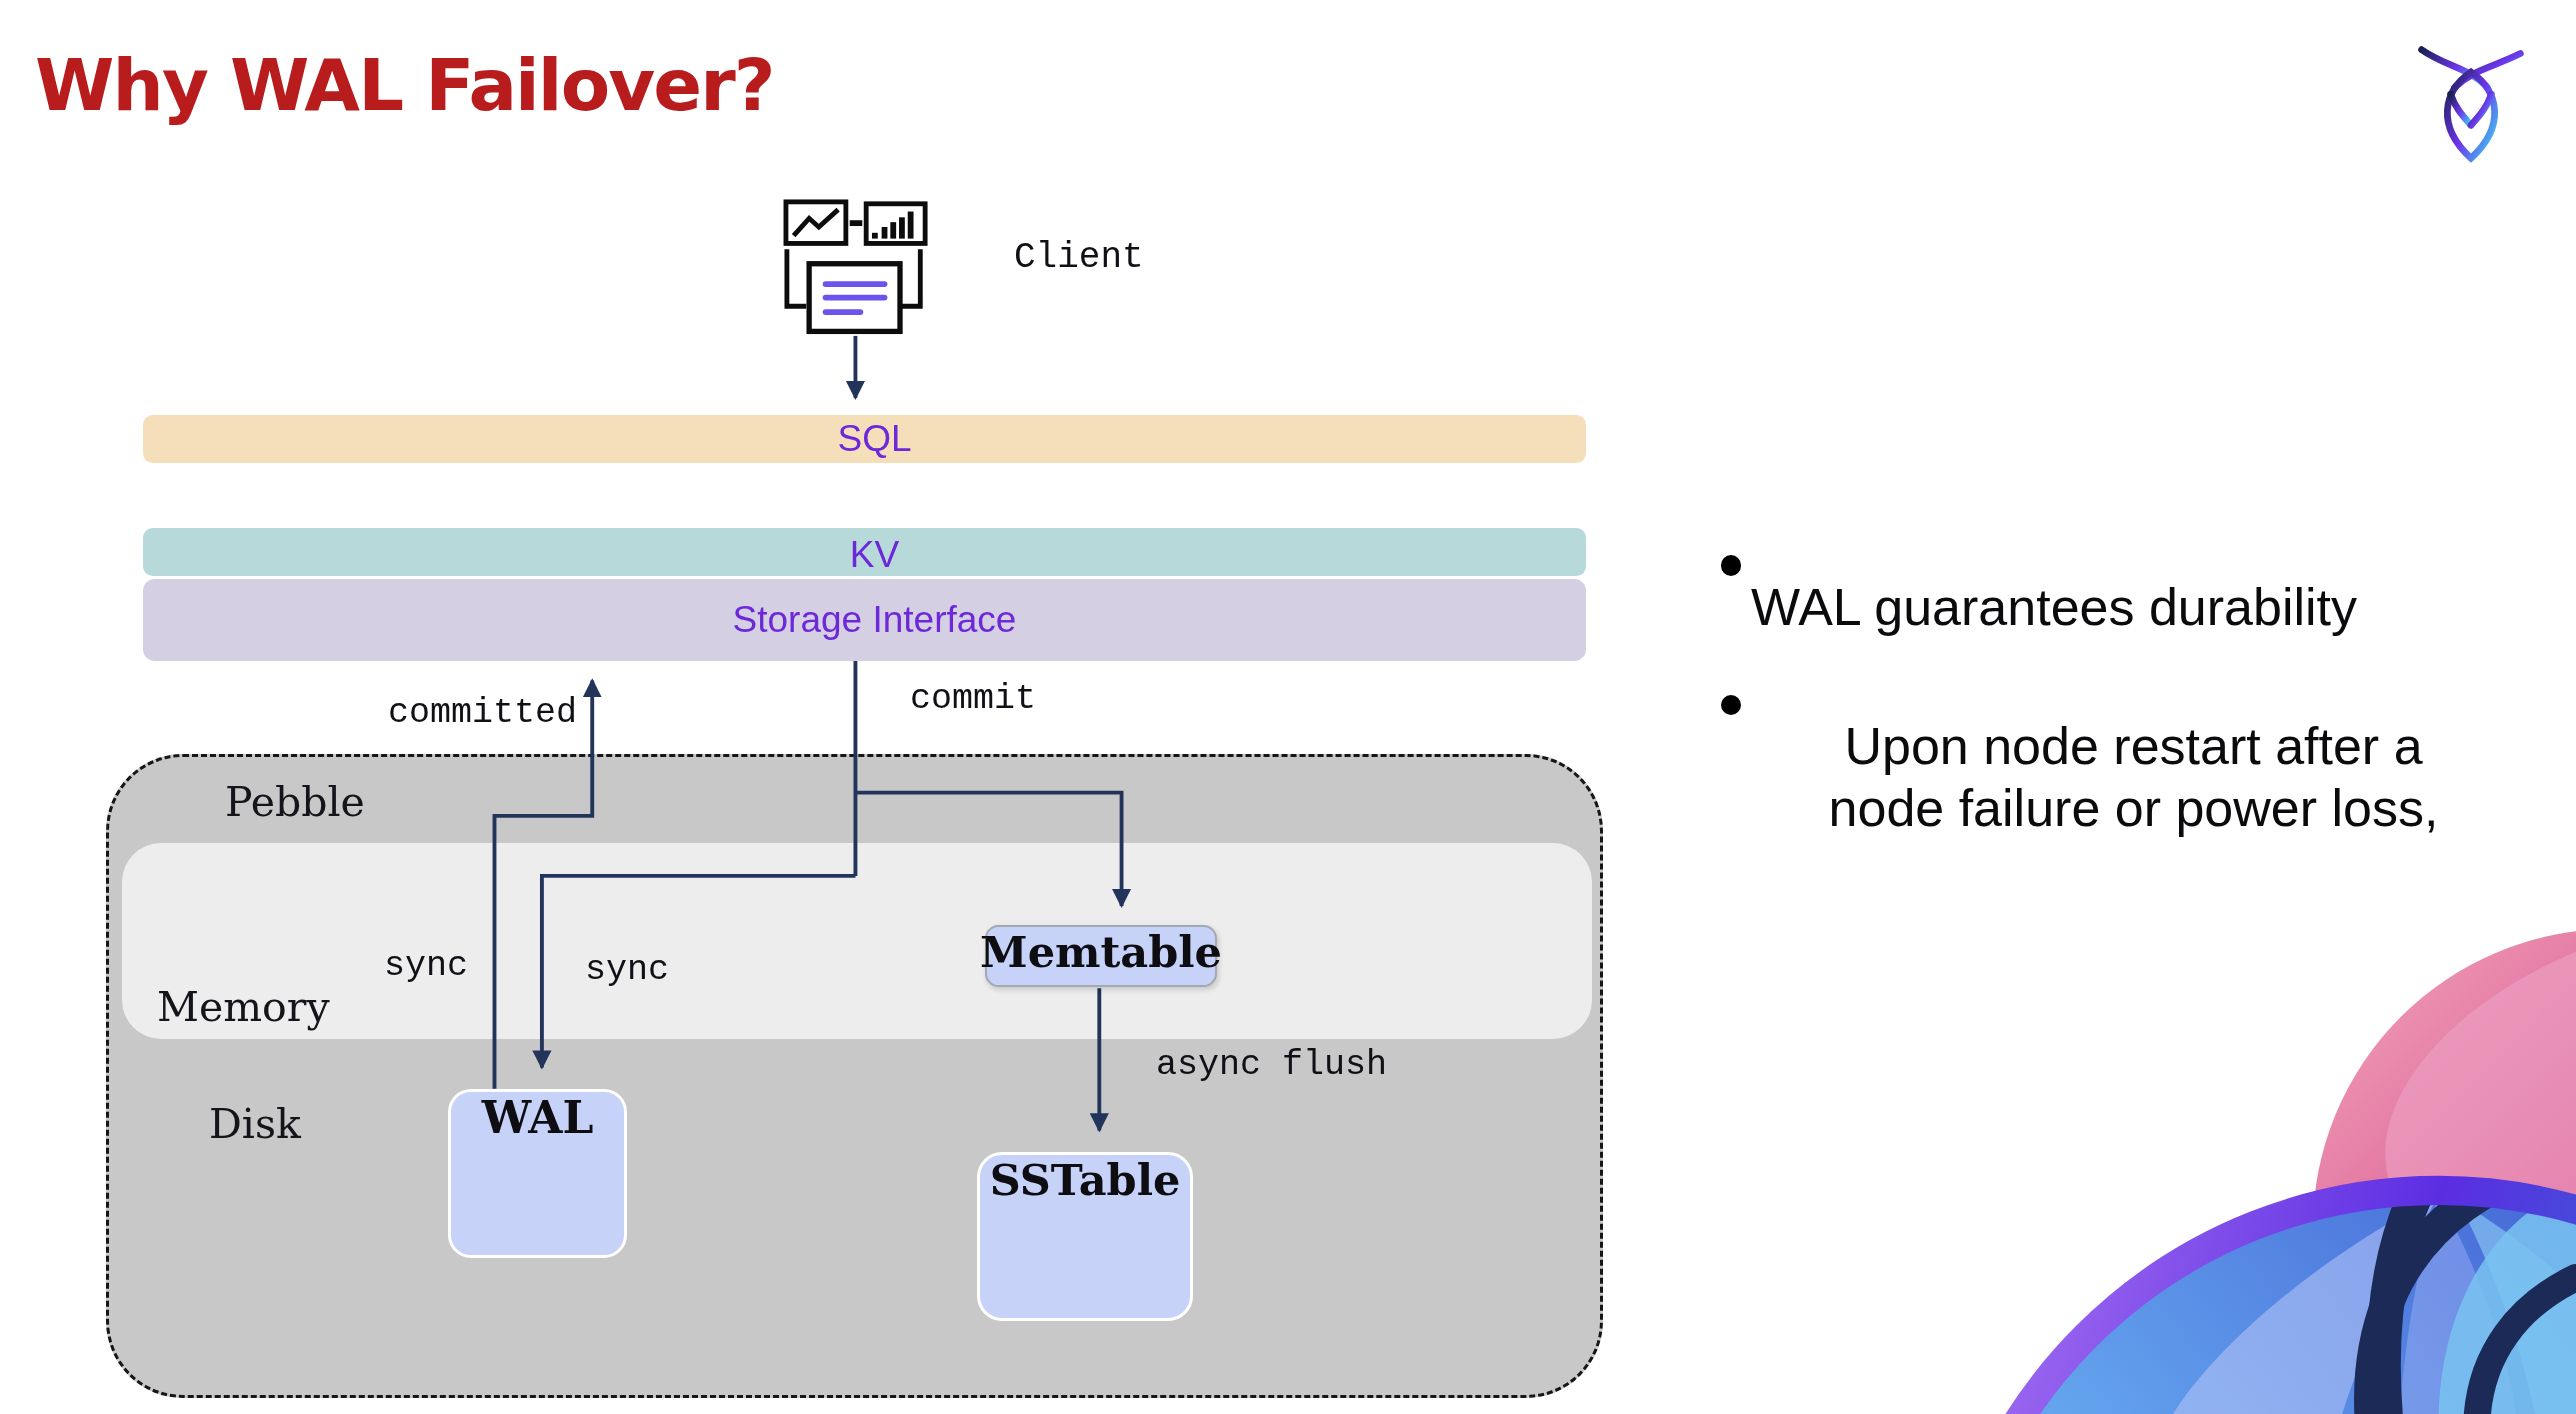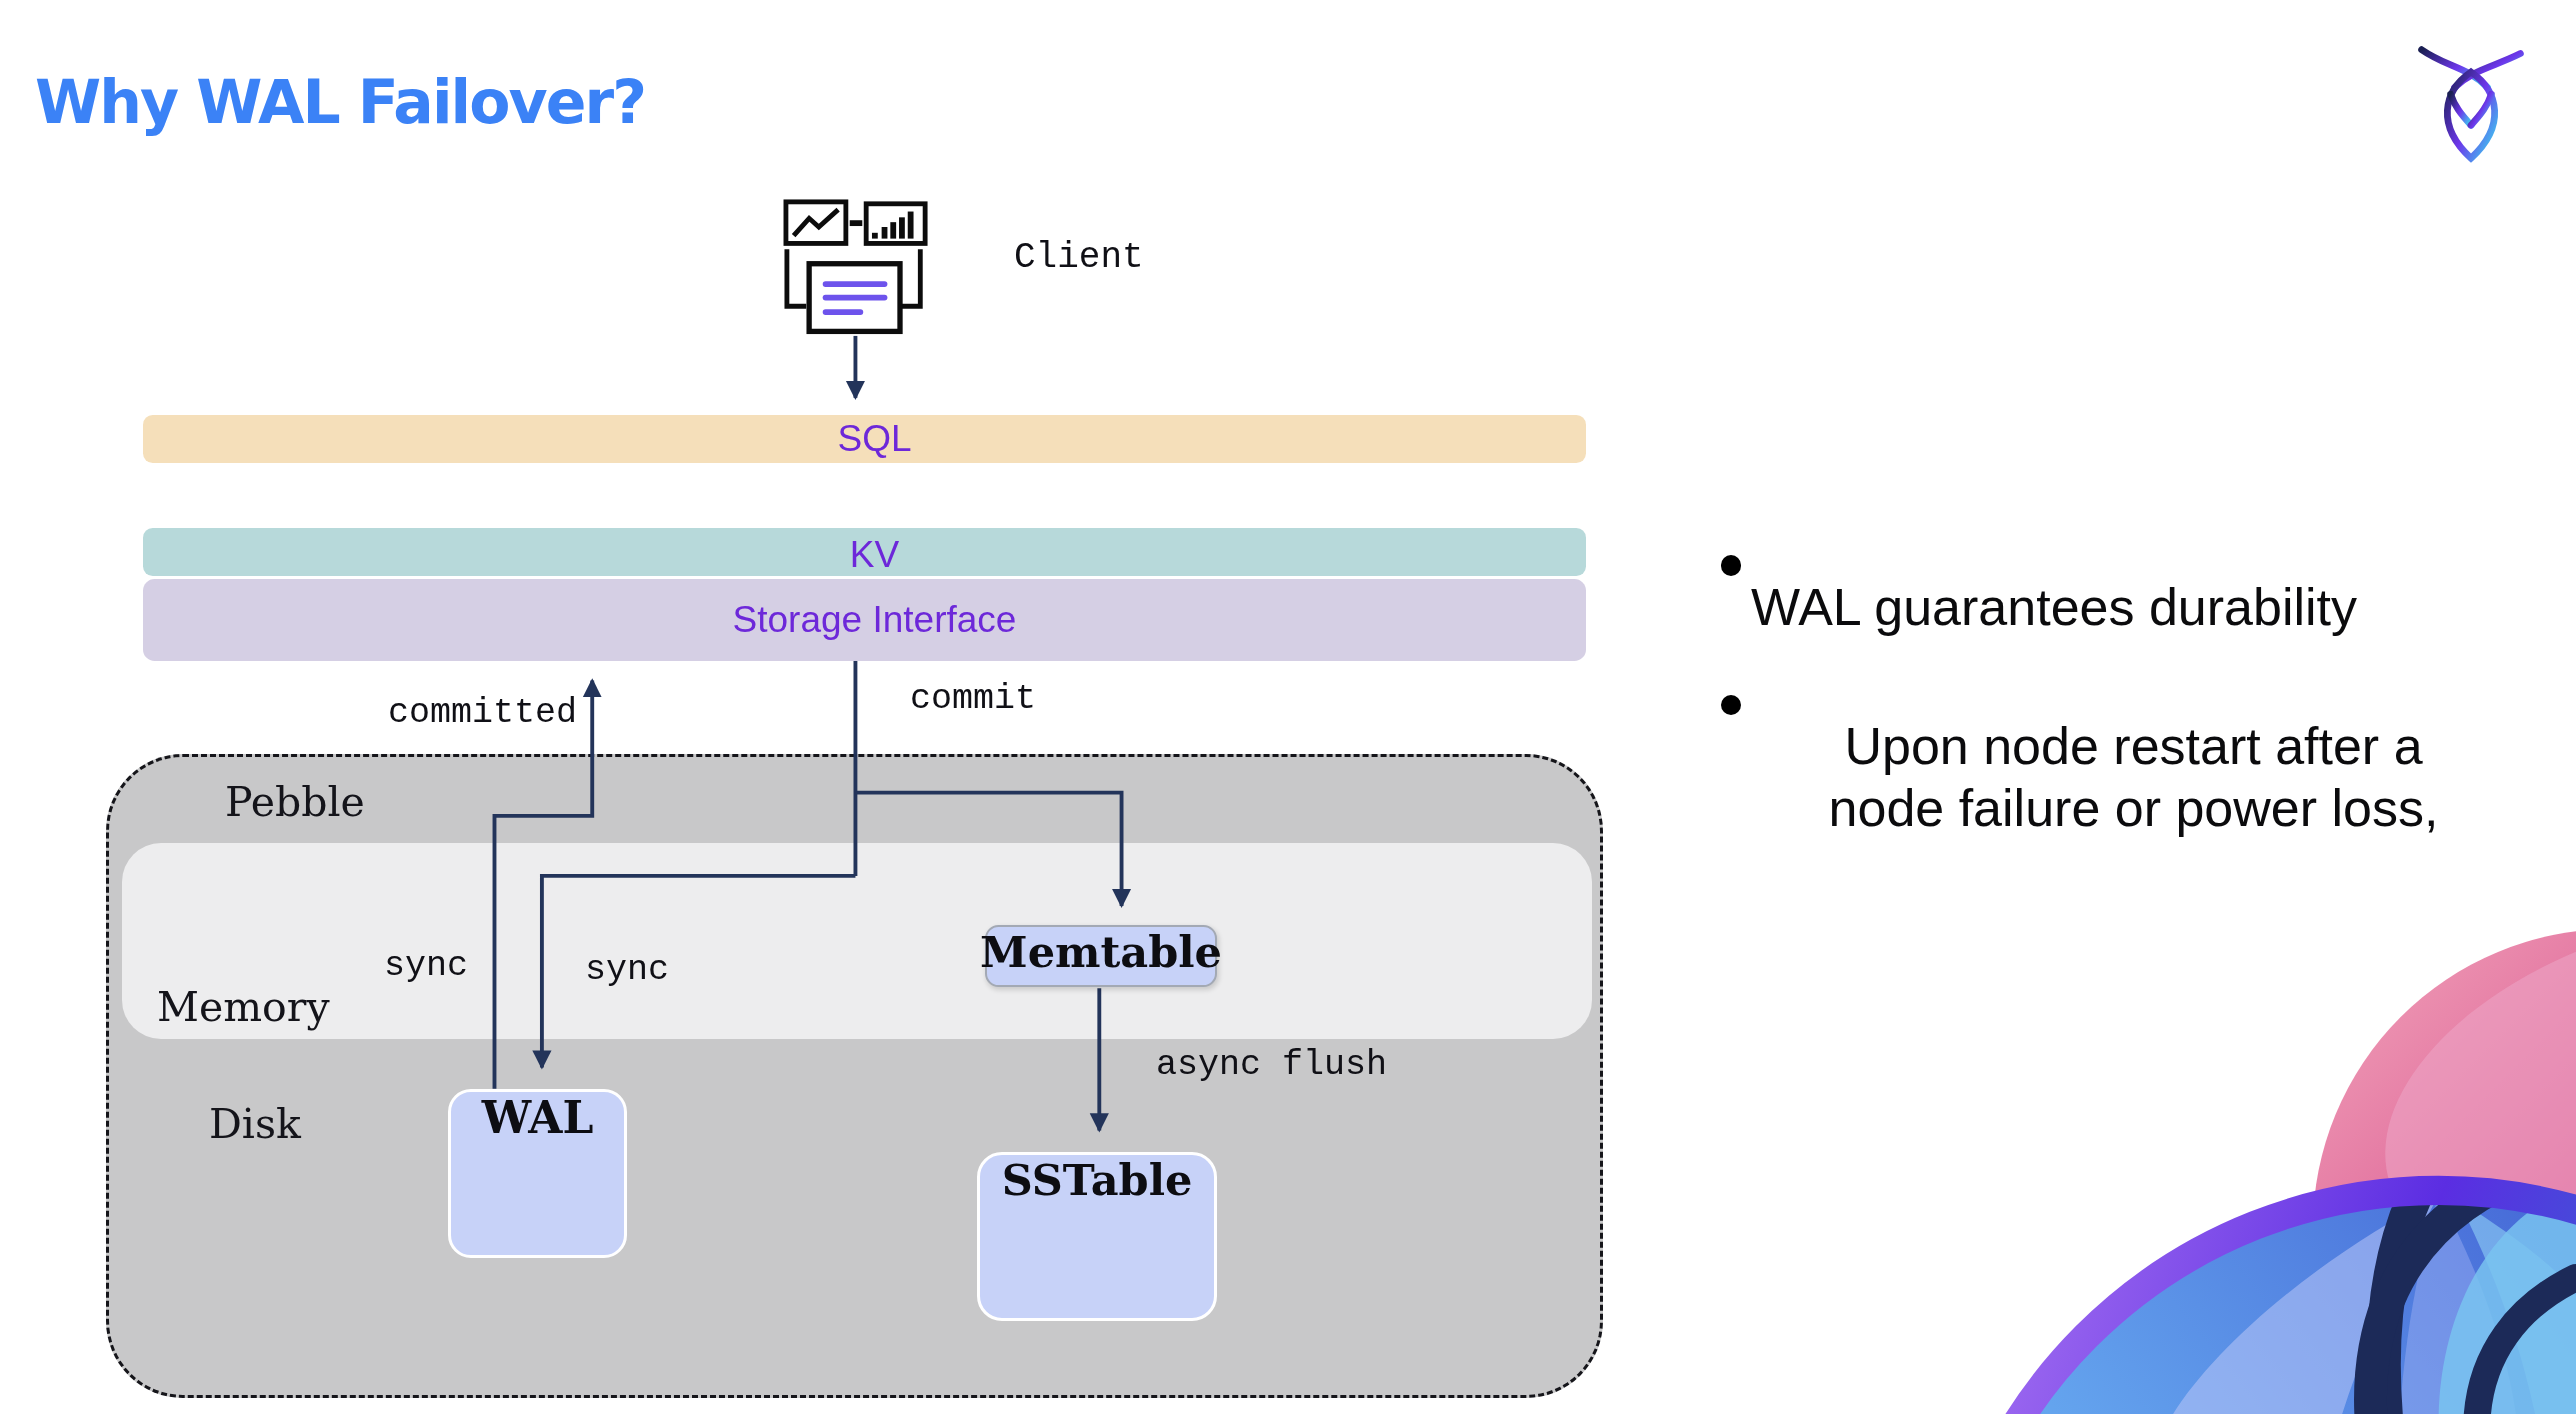--- a/index.html
+++ b/index.html
@@ -2,21 +2,21 @@
 <html><head>
 <meta charset="utf-8">
 <style>
   html,body{margin:0;padding:0;background:#ffffff;}
   .slide{position:relative;width:2576px;height:1415px;background:#ffffff;overflow:hidden;
          font-family:"Liberation Sans",sans-serif;}
   .abs{position:absolute;}
 
   
   .title{left:35px;top:43px;font-family:"DejaVu Sans",sans-serif;font-weight:800;
-         font-size:60px;letter-spacing:-1.9px;color:#3b82f6;white-space:nowrap;margin-top:24px;}
+         font-size:72px;letter-spacing:-1.9px;color:#b91c1c;white-space:nowrap;}
 
   
   .bar{left:143px;width:1423px;display:flex;align-items:center;justify-content:center;
        font-family:Liberation Sans, sans-serif;font-size:37px;color:#6d28d9;padding-left:20px;}
   .bar-sql{top:415px;height:48px;background:#f5dfba;border-radius:9.7px;}
   .bar-kv{top:528px;height:48px;background:#b7d9da;border-radius:9.7px;align-items:flex-end;}
   .bar-storage{top:579px;height:82px;background:#d5cfe4;border-radius:11.6px;}
 
   
   .pebble{left:106px;top:754px;width:1497px;height:644px;background:#c8c8c9;
@@ -27,21 +27,21 @@
   .lbl-memory{left:157px;top:983px;}
   .lbl-disk{left:209px;top:1100px;}
 
   
   .node{display:flex;align-items:flex-start;justify-content:center;background:#c7d2f8;
         font-family:"DejaVu Serif",serif;font-weight:bold;color:#0d0d12;box-sizing:border-box;}
   .node-wal{left:448px;top:1089px;width:179px;height:169px;border:3.9px solid #ffffff;
             border-radius:23px;font-size:44px;}
   .node-memtable{left:985px;top:925px;width:232px;height:62px;border:2.9px solid #a3a9b4;
             border-radius:13.5px;font-size:43px;box-shadow:1.9px 2.9px 4.8px rgba(0,0,0,.15);}
-  .node-sstable{left:977px;top:1152px;width:240px;height:169px;border:3.9px solid #ffffff;
+  .node-sstable{left:977px;top:1152px;width:216px;height:169px;border:3.9px solid #ffffff;
             border-radius:25px;font-size:43px;}
 
   
   .edge-label{font-family:Liberation Mono, monospace;font-size:35px;color:#101016;white-space:nowrap;}
   .lbl-committed{left:368px;top:693px;width:209px;text-align:right;}
   .lbl-commit{left:910px;top:679px;}
   .lbl-sync1{left:368px;top:946px;width:116px;text-align:center;}
   .lbl-sync2{left:569px;top:950px;width:116px;text-align:center;}
   .lbl-flush{left:1156px;top:1045px;}
   .lbl-client{left:1014px;top:237px;font-size:36px;}

